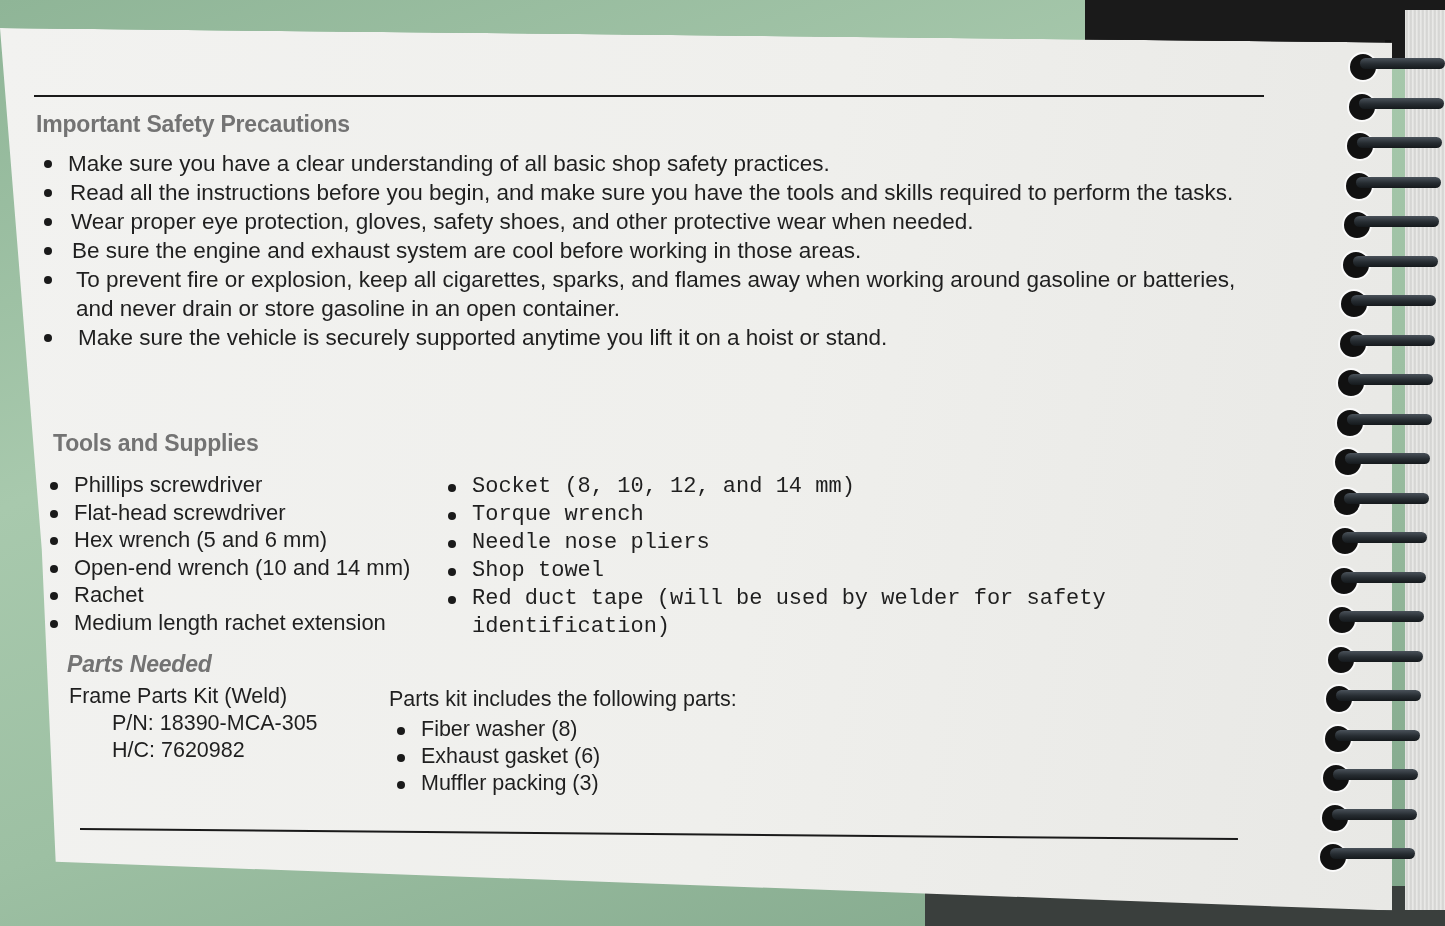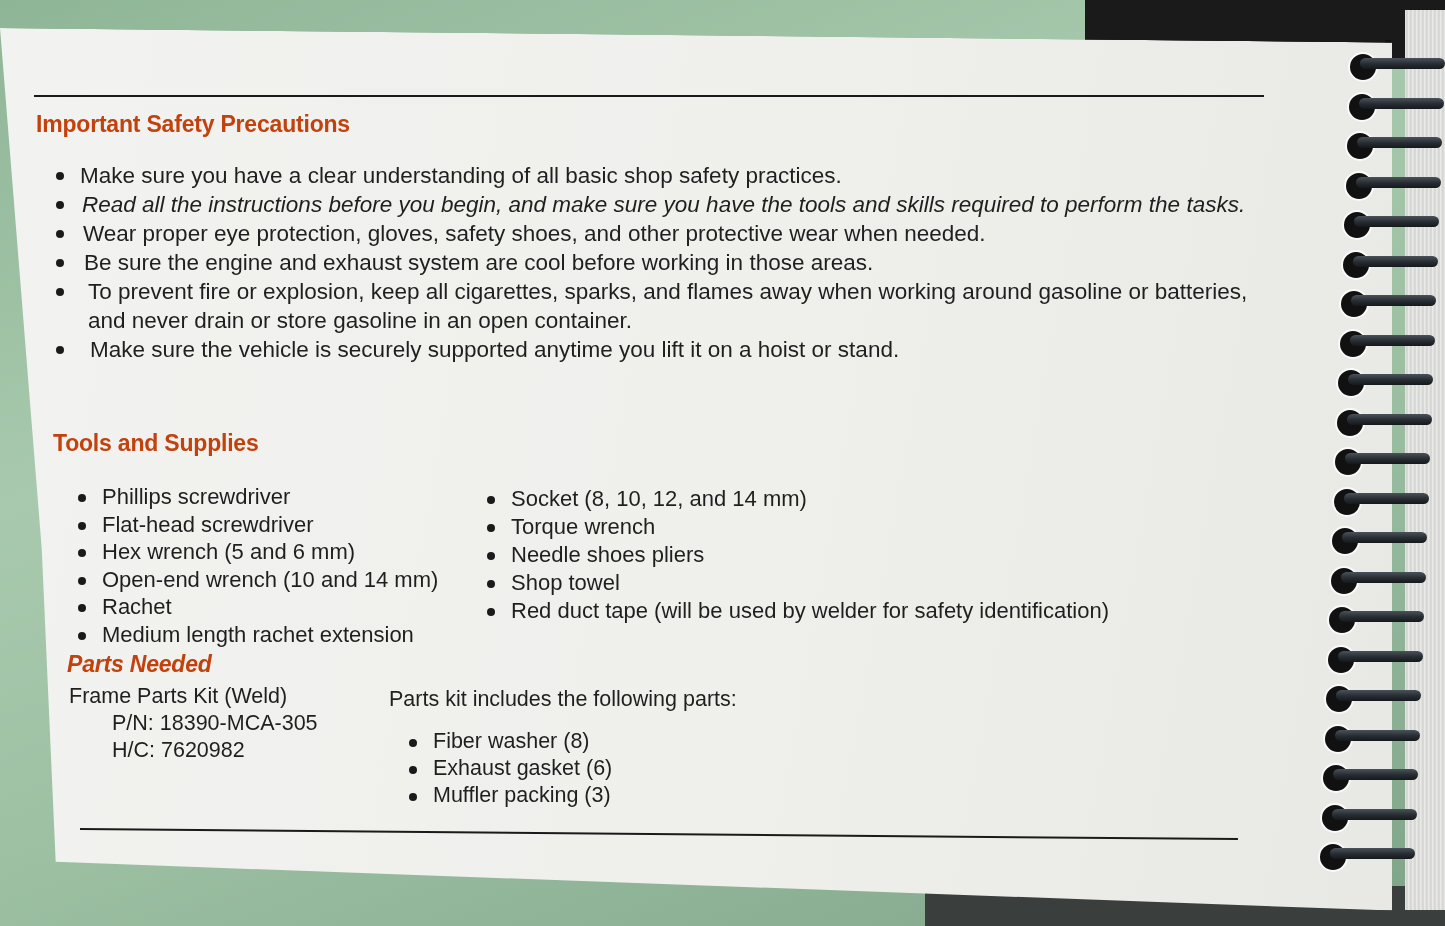--- a/index.html
+++ b/index.html
@@ -26,37 +26,37 @@
     transform: skewY(0.6deg);
     transform-origin: left top;
     clip-path: polygon(0 0, 100% 0, 100% 100%, 4% 96%, 3% 60%);
     box-shadow: 2px 2px 6px rgba(0,0,0,0.3);
   }
   .content { position:absolute; left:0; top:0; width:1300px; height:926px; color:#1c1c1c; }
   .rule { position:absolute; height:2px; background:#1a1a1a; }
   .rule.top { left:34px; top:95px; width:1230px; }
   .rule.bottom { left:80px; top:828px; width:1158px; transform:rotate(0.5deg); transform-origin:left; }
   h2 {
-    position:absolute; margin:0; font-weight:bold; font-size:23px; color:#c2410c;
+    position:absolute; margin:0; font-weight:bold; font-size:23px; color:#737373;
     letter-spacing:-0.2px;
   }
   .h-safety { left:36px; top:111px; }
   .h-tools { left:53px; top:430px; }
   .h-parts { left:67px; top:651px;font-style:italic; }
-  ul { list-style:none; margin:16px; padding:0; position:absolute; }
+  ul { list-style:none; margin:4px; padding:0; position:absolute; }
   li { position:relative; font-size:22.5px; line-height:29px; color:#1f1f1f; padding-left:28px; }
   li::before {
     content:""; position:absolute; left:4px; top:11px; width:8px; height:8px;
     border-radius:50%; background:#1a1a1a;
   }
   .safety { left:36px; top:145px; width:1230px; }
   .safety li { padding-left:28px; }
-  .tools-left { left:58px; top:467px; width:400px; }
+  .tools-left { left:42px; top:467px; width:400px; }
   .tools-left li { line-height:27.5px; font-size:22px; }
-  .tools-right { left:467px; top:469px; width:760px; }
+  .tools-right { left:440px; top:469px; width:760px;font-family:Liberation Mono, monospace; }
   .tools-right li { line-height:28px; font-size:22px; }
   .kit { position:absolute; left:69px; top:683px; font-size:21.5px; line-height:27px; color:#1f1f1f; }
   .kit .sub { padding-left:43px; }
   .kit-intro { position:absolute; left:389px; top:687px; font-size:21.5px; color:#1f1f1f; }
   .kit-list { left:389px; top:712px; width:400px; }
   .kit-list li { font-size:21.5px; line-height:27px; }
   .spiral { position:absolute; left:1348px; top:50px; width:97px; height:840px; }
   .coil { position:absolute; left:0; width:97px; height:30px; }
   .hole { position:absolute; left:0; top:2px; width:26px; height:26px; border-radius:50%; background:#111; border:2px solid #fafafa; }
   .wire { position:absolute; left:12px; top:8px; width:85px; height:11px; border-radius:6px;
@@ -71,40 +71,40 @@
 <div class="back-pages"></div>
 <div class="spine"></div>
 <div class="page"></div>
 
 <div class="content">
   <div class="rule top"></div>
 
   <h2 class="h-safety">Important Safety Precautions</h2>
   <ul class="safety">
     <li>Make sure you have a clear understanding of all basic shop safety practices.</li>
-    <li style="padding-left:30px;width:1180px;font-style:italic;">Read all the instructions before you begin, and make sure you have the tools and skills required to perform the tasks.</li>
+    <li style="padding-left:30px;width:1180px;">Read all the instructions before you begin, and make sure you have the tools and skills required to perform the tasks.</li>
     <li style="padding-left:31px;">Wear proper eye protection, gloves, safety shoes, and other protective wear when needed.</li>
     <li style="padding-left:32px;">Be sure the engine and exhaust system are cool before working in those areas.</li>
     <li style="padding-left:36px;width:1160px;">To prevent fire or explosion, keep all cigarettes, sparks, and flames away when working around gasoline or batteries, and never drain or store gasoline in an open container.</li>
     <li style="padding-left:38px;">Make sure the vehicle is securely supported anytime you lift it on a hoist or stand.</li>
   </ul>
 
   <h2 class="h-tools">Tools and Supplies</h2>
   <ul class="tools-left">
     <li>Phillips screwdriver</li>
     <li>Flat-head screwdriver</li>
     <li>Hex wrench (5 and 6 mm)</li>
     <li>Open-end wrench (10 and 14 mm)</li>
     <li>Rachet</li>
     <li>Medium length rachet extension</li>
   </ul>
   <ul class="tools-right">
     <li>Socket (8, 10, 12, and 14 mm)</li>
     <li>Torque wrench</li>
-    <li>Needle shoes pliers</li>
+    <li>Needle nose pliers</li>
     <li>Shop towel</li>
     <li>Red duct tape (will be used by welder for safety identification)</li>
   </ul>
 
   <h2 class="h-parts">Parts Needed</h2>
   <div class="kit">
     <div>Frame Parts Kit (Weld)</div>
     <div class="sub">P/N: 18390-MCA-305</div>
     <div class="sub">H/C: 7620982</div>
   </div>

